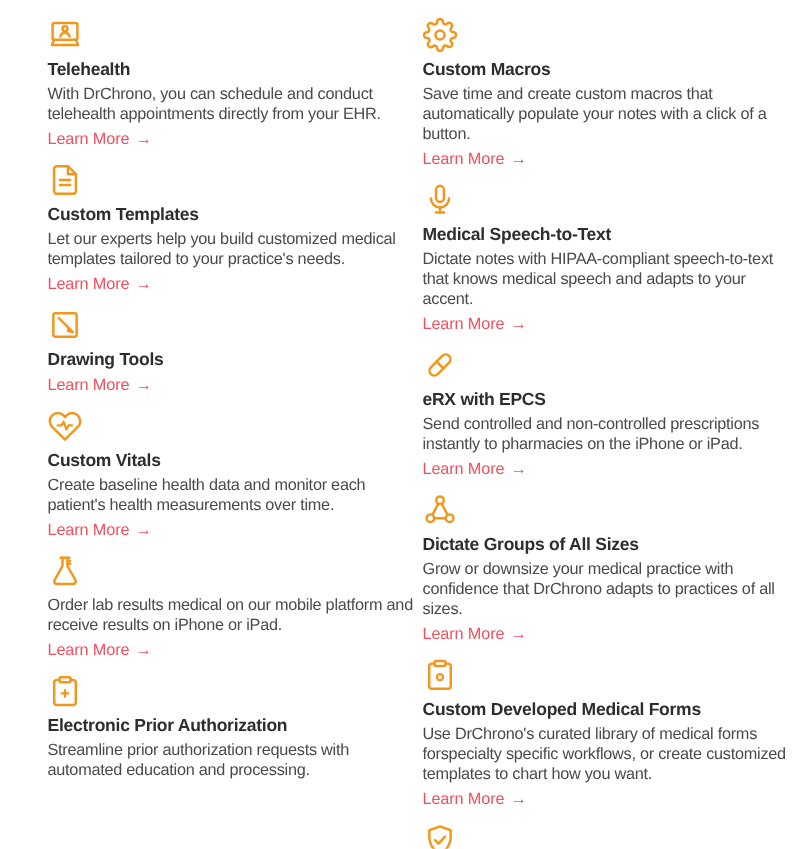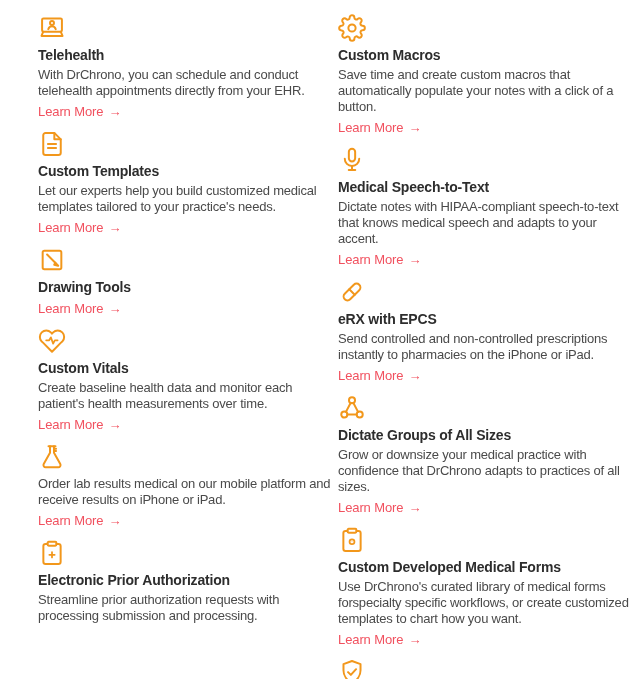--- a/index.html
+++ b/index.html
@@ -90,21 +90,21 @@
 
     <div class="item">
       <span class="icon">
         <svg viewBox="0 0 24 24">
             <path d="M15.8 4.2h1.7a1.9 1.9 0 0 1 1.9 1.9v13.5a1.9 1.9 0 0 1-1.9 1.9H6.5a1.9 1.9 0 0 1-1.9-1.9V6.1a1.9 1.9 0 0 1 1.9-1.9h1.7"></path>
             <rect x="8.2" y="2.4" width="7.6" height="3.4" rx="1"></rect>
             <path d="M12 11.2v4.6M9.7 13.5h4.6" stroke-width="1.5"></path>
           </svg>
       </span>
       <h3 class="title">Electronic Prior Authorization</h3>
-      <p class="desc">Streamline prior authorization requests with processing submission and processing.</p>
+      <p class="desc">Streamline prior authorization requests with automated education and processing.</p>
 
     </div>
 
   </div>
 
   <div class="col col-right">
 
     <div class="item">
       <span class="icon">
         <svg viewBox="0 0 24 24" stroke-width="1.6">

